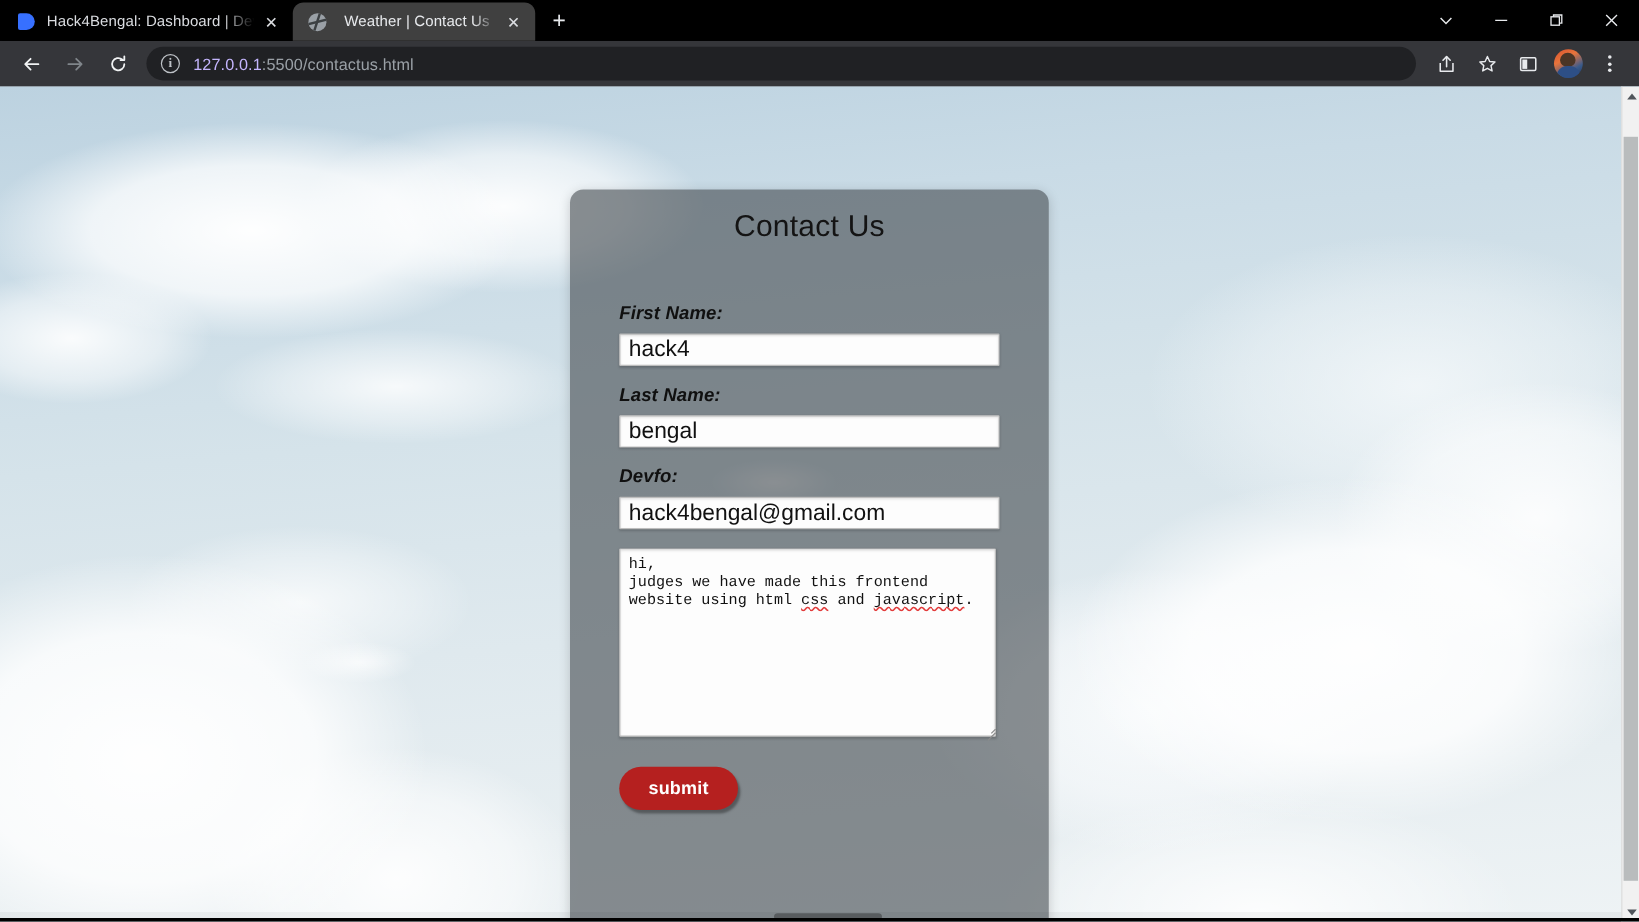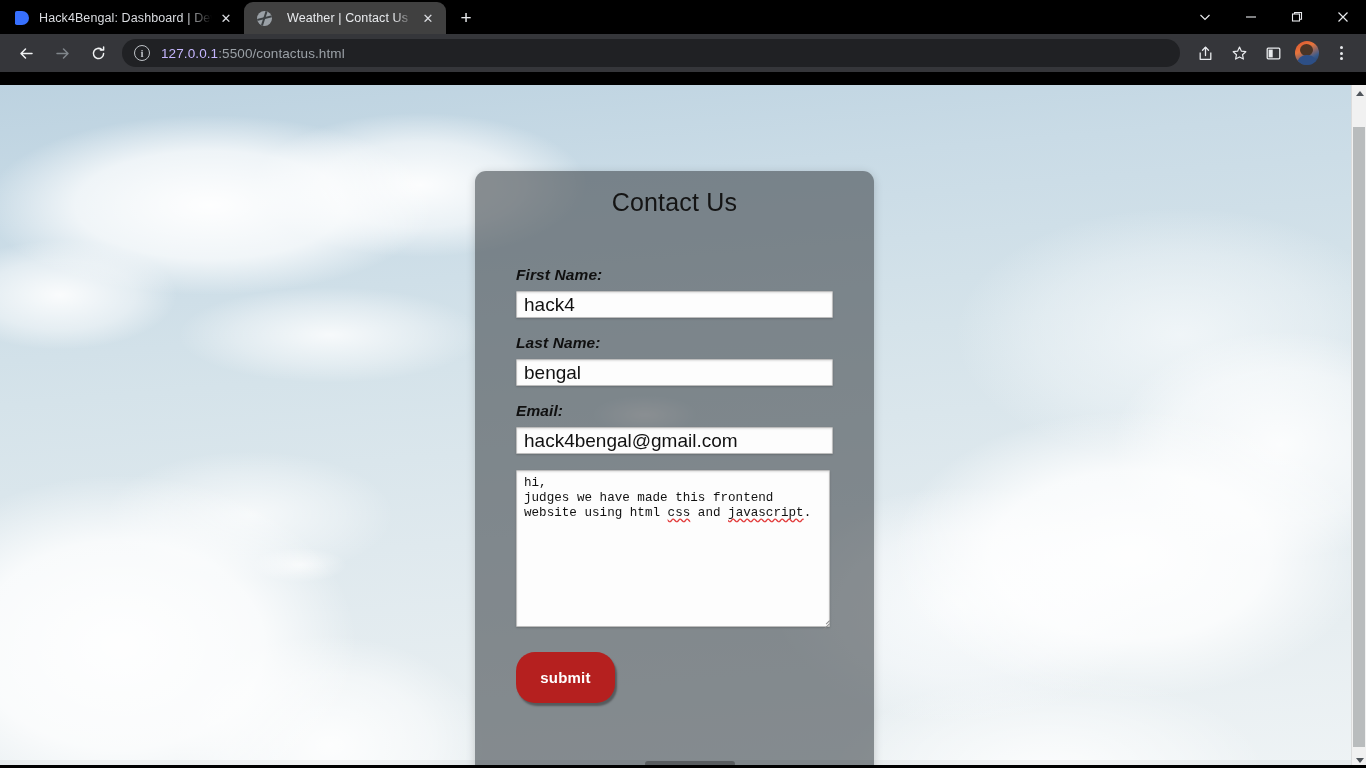--- a/index.html
+++ b/index.html
@@ -202,21 +202,20 @@
   }
   .dots { display: flex; flex-direction: column; gap: 2.5px; align-items: center; }
   .dots i { width: 3px; height: 3px; border-radius: 50%; background: #e8eaed; display:block; }
 
   
   .viewport {
     flex: 1 1 auto;
     position: relative;
     overflow: hidden;
     background: #cfdde6;
-    margin-top: 13px;
   }
 
   
   .sky {
     position: absolute;
     inset: 0;
     background:
       
       radial-gradient(ellipse 330px 200px at 1130px 470px, rgba(255,255,255,.97) 0%, rgba(255,255,255,.80) 42%, rgba(255,255,255,0) 72%),
       radial-gradient(ellipse 250px 160px at 960px 520px, rgba(250,252,253,.92) 0%, rgba(248,250,252,.6) 45%, rgba(255,255,255,0) 74%),
@@ -338,21 +337,21 @@
     background: #8b8b8b;
     height: 1px;
     transform-origin: right bottom;
   }
   .resize-grip::before { width: 9px; right: 0; bottom: 1px; transform: rotate(-45deg); }
   .resize-grip::after  { width: 5px; right: 0; bottom: 4.5px; transform: rotate(-45deg); }
 
   .submit-btn {
     margin-top: 25px;
     width: 99px;
-    height: 51px;
+    height: 36px;
     background: #b5201f;
     color: #ffffff;
     border: none;
     border-radius: 19px;
     font-family: "Liberation Sans", sans-serif;
     font-size: 15px;
     font-weight: bold;
     letter-spacing: .2px;
     cursor: pointer;
     box-shadow: 2px 3px 2px rgba(0,0,0,.35);
@@ -524,21 +523,21 @@
         <label class="field-label">First Name:</label>
         <input class="text-input" type="text" value="hack4" style="">
       </div>
 
       <div class="field-group">
         <label class="field-label">Last Name:</label>
         <input class="text-input" type="text" value="bengal" style="">
       </div>
 
       <div class="field-group">
-        <label class="field-label">Email:</label>
+        <label class="field-label">Devfo:</label>
         <input class="text-input" type="text" value="hack4bengal@gmail.com" style="">
       </div>
 
       <div class="msg-group">
         <div class="msg-shell">
           <textarea class="msg-area" spellcheck="false" style="color: transparent;">hi,
 judges we have made this frontend
 website using html css and javascript.</textarea>
           <div class="msg-text" id="msgRendered">hi,
 judges we have made this frontend

